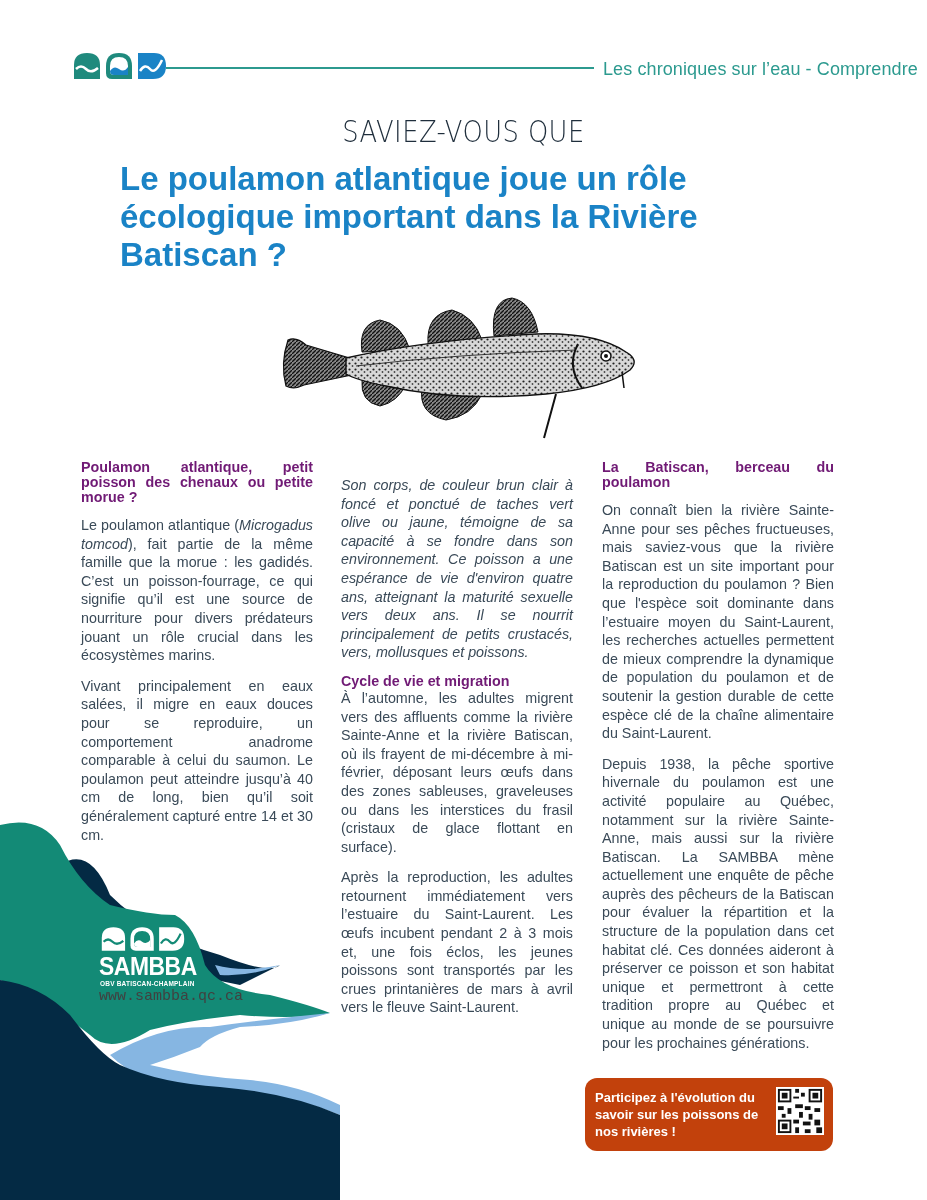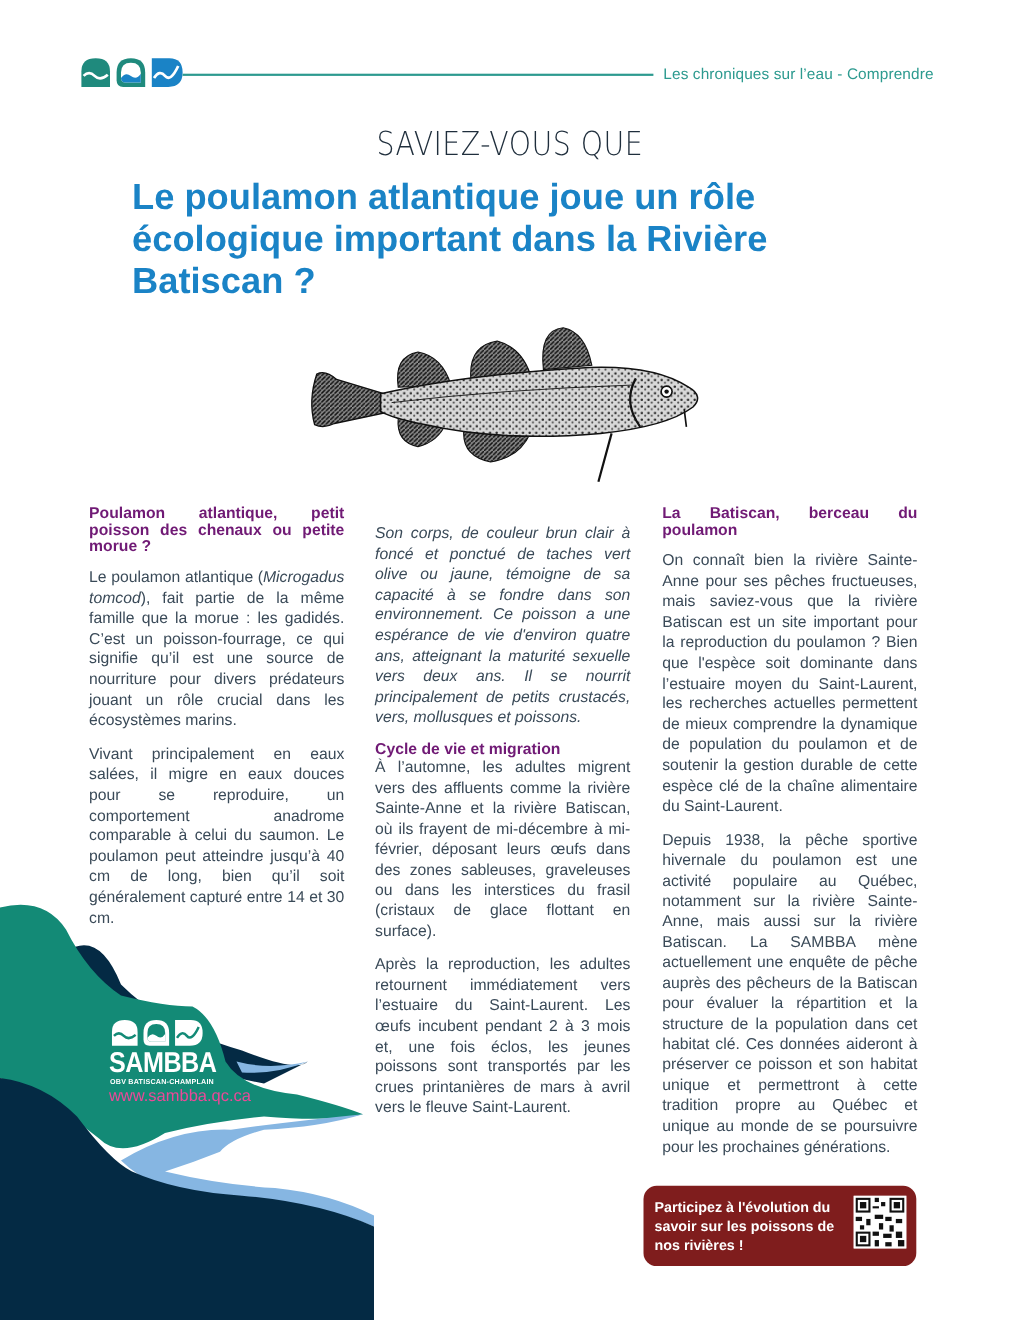--- a/index.html
+++ b/index.html
@@ -4,47 +4,47 @@
 <style>
   html, body { margin: 0; padding: 0; }
   body {
     width: 927px; height: 1200px; position: relative; overflow: hidden;
     background: #ffffff;
     font-family: "Liberation Sans", sans-serif;
     color: #2f4050;
   }
   .header-logo { position: absolute; left: 72px; top: 51px; width: 96px; height: 30px; }
   .header-line { position: absolute; left: 166px; top: 67px; width: 428px; height: 1.5px; background: #2c9a8f; }
-  .header-tag { position: absolute; left: 603px; top: 59px; font-size: 14px; color: #2c9a8f; letter-spacing: 0.1px; }
+  .header-tag { position: absolute; left: 603px; top: 59px; font-size: 18px; color: #2c9a8f; letter-spacing: 0.1px; }
 
   .kicker { position: absolute; left: 0; width: 927px; top: 114px; text-align: center;
     font-size: 30px; letter-spacing: 0.5px; color: #1f2e3c; font-family: "DejaVu Sans", sans-serif; font-weight: 300; transform: scaleX(0.86); }
   .title { position: absolute; left: 120px; width: 690px; top: 160px; text-align: left;
     font-size: 33px; line-height: 38px; font-weight: bold; color: #1a83c6; font-family: "Liberation Sans", sans-serif; }
 
   .fish { position: absolute; left: 276px; top: 290px; width: 372px; height: 152px; }
 
   .col { position: absolute; top: 460px; width: 232px; font-size: 14.3px; line-height: 18.6px; color: #3a4a58; text-align: justify; }
   .col1 { left: 81px; }
   .col2 { left: 341px; }
   .col3 { left: 602px; }
   .col h3 { margin: 0; font-size: 14.3px; line-height: 15px; color: #701a75; font-weight: bold; text-align: justify; }
   .col p { margin: 0 0 12px 0; }
   .col p.after-h { margin-top: 11px; }
   .col .mt { margin-top: 16px; font-style: italic; }
 
-  .cta { position: absolute; left: 585px; top: 1078px; width: 248px; height: 73px; background: #7f1d1d; border-radius: 12px; }
+  .cta { position: absolute; left: 585px; top: 1078px; width: 248px; height: 73px; background: #c2410c; border-radius: 12px; }
   .cta-text { position: absolute; left: 10px; top: 11px; width: 180px; color: #ffffff; font-weight: bold; font-size: 13px; line-height: 17px; }
   .qr { position: absolute; left: 191px; top: 9px; width: 48px; height: 48px; background: #fff; }
 
   .landscape { position: absolute; left: 0; top: 815px; width: 340px; height: 385px; }
   .footer-logo { position: absolute; left: 100px; top: 925px; width: 86px; height: 28px; }
   .footer-brand { position: absolute; left: 99px; top: 951px; color: #fff; font-weight: bold; font-size: 26px; letter-spacing: -0.5px; font-family: "Liberation Sans", sans-serif; transform: scaleX(0.88); transform-origin: left; }
   .footer-sub { position: absolute; left: 100px; top: 980px; color: #fff; font-weight: bold; font-size: 6.5px; letter-spacing: 0.2px; }
-  .footer-url { position: absolute; left: 99px; top: 988px; color: #ec4899; font-size: 15px; }
+  .footer-url { position: absolute; left: 99px; top: 988px; color: #404040; font-size: 15px; font-family: Liberation Mono, monospace; }
 </style>
 </head>
 <body>
 
 <svg class="header-logo" viewBox="0 0 96 30">
   <path d="M2 14 Q2 2 15 2 Q28 2 28 14 L28 28 L2 28 Z" fill="#1f8a7d"></path>
   <path d="M4 18 Q9 13 14 18 T26 17" stroke="#fff" stroke-width="2.5" fill="none"></path>
   <path d="M34 15 Q34 2 47 2 Q60 2 60 15 L60 28 L40 28 Q34 28 34 22 Z" fill="#1f8a7d"></path>
   <path d="M38 15 Q38 6 47 6 Q56 6 56 15 L56 24 L42 24 Q38 24 38 20 Z" fill="#fff"></path>
   <path d="M38 20 Q42 14 47 18 T56 16 L56 24 L42 24 Q38 24 38 20 Z" fill="#1a83c6"></path>

